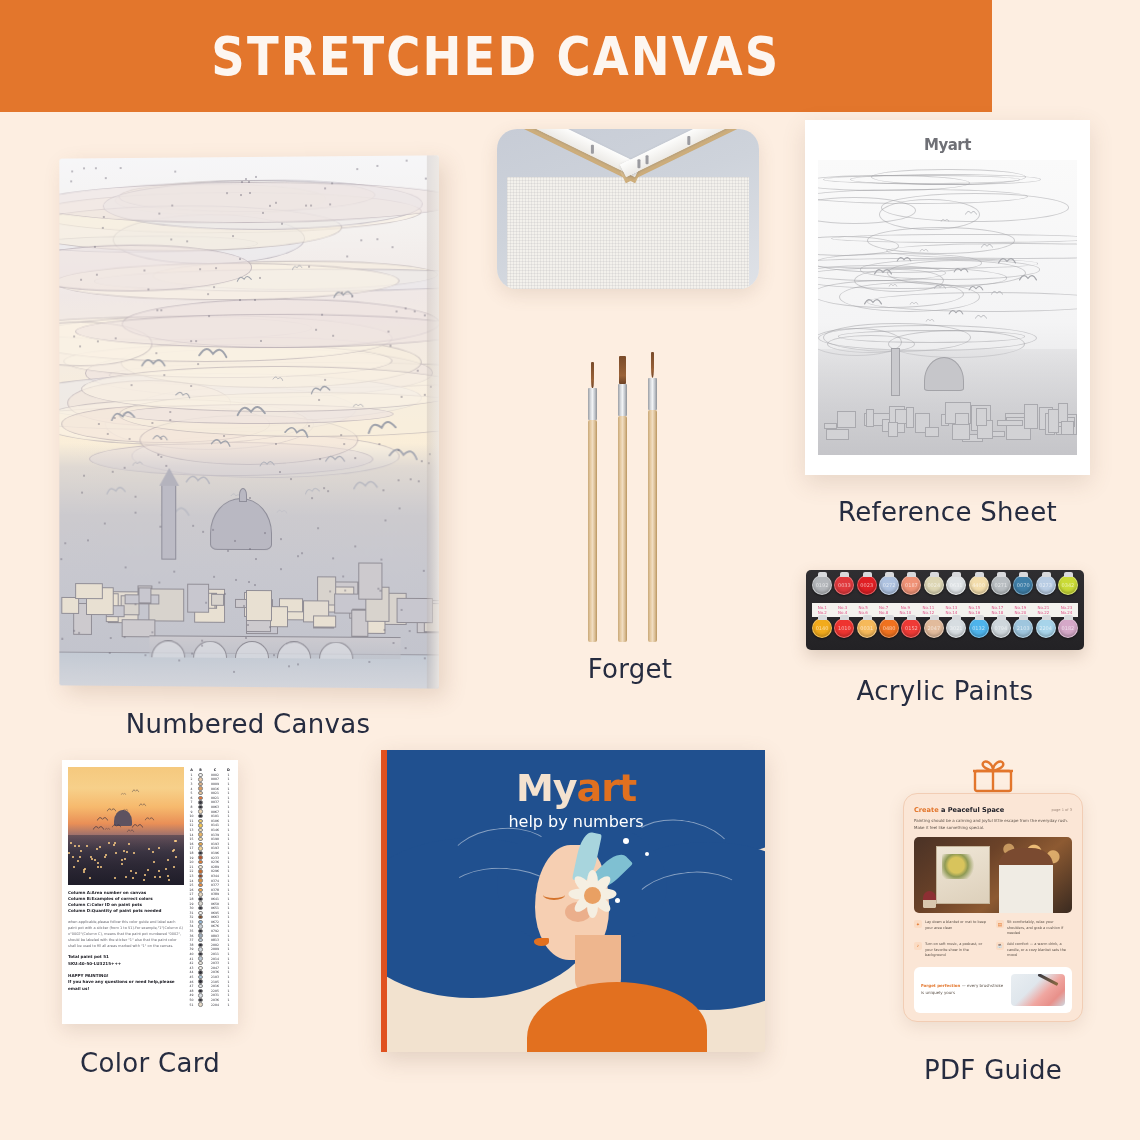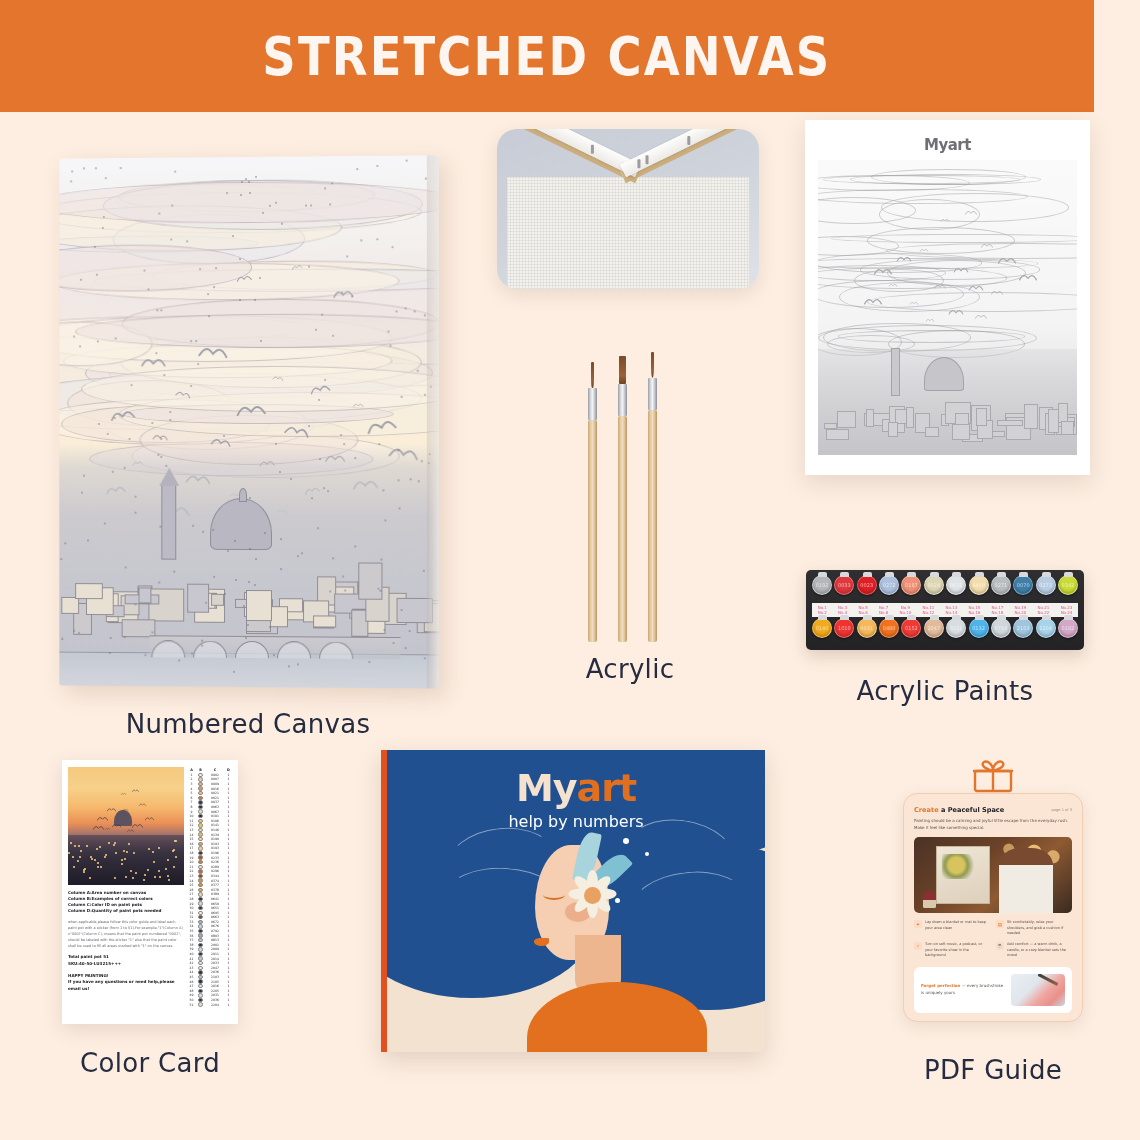--- a/index.html
+++ b/index.html
@@ -6,21 +6,21 @@
   html, body { width: 1140px; height: 1140px; }
   body {
     background: #fdeee1;
     font-family: "Liberation Sans", sans-serif;
     overflow: hidden;
     position: relative;
   }
 
   
   .header {
-    width: 1094px; height: 112px;
+    width: 992px; height: 112px;
     background: #e3762c;
     display: flex; align-items: center; justify-content: center;
   }
   .header-title {
     color: #fdf6f0;
     font-family: "DejaVu Sans", sans-serif;
     font-size: 54px;
     font-weight: 700;
     letter-spacing: 2.5px;
     transform: scaleX(0.86);
@@ -1032,41 +1032,42 @@
               <div class="ref-b" style="left: 29.8038%; width: 4.46009%; height: 15.5627px; bottom: 28.9891%;"></div>
               <div class="ref-b" style="left: 88.9878%; width: 4.0288%; height: 24.1854px; bottom: 21.0234%;"></div>
               <div class="ref-b" style="left: 3.11996%; width: 8.8608%; height: 10.5812px; bottom: 14.1656%;"></div>
               <div class="ref-b" style="left: 79.6304%; width: 5.13835%; height: 24.9245px; bottom: 24.4717%;"></div>
               <div class="ref-b" style="left: 26.906%; width: 4.14086%; height: 15.4056px; bottom: 16.9698%;"></div>
               <div class="ref-b" style="left: 2.29116%; width: 4.91101%; height: 6.11488px; bottom: 24.6131%;"></div>
             </div>
         </div>
       </div>
     </div>
+    <div class="caption" style="margin-top:22px">Reference Sheet</div>
   </div>
 
   <div class="cell brush-wrap">
     <div style="position:relative;width:100%;height:100%">
       <div class="brush" style="left:28px;height:270px;width:9px">
         <div class="handle" style="left:0;height:222px"></div>
         <div class="ferrule" style="left:0;bottom:222px"></div>
         <div class="bristle" style="left:3.2px;bottom:254px;width:2.6px;height:26px;border-radius:1px 1px 40% 40%;"></div>
       </div>
       <div class="brush" style="left:58px;height:286px;width:9px">
         <div class="handle" style="left:0;height:226px"></div>
         <div class="ferrule" style="left:0;bottom:226px"></div>
         <div class="bristle" style="left:1px;bottom:258px;width:7px;height:28px;border-radius:1px;"></div>
       </div>
       <div class="brush" style="left:88px;height:290px;width:9px">
         <div class="handle" style="left:0;height:232px"></div>
         <div class="ferrule" style="left:0;bottom:232px"></div>
         <div class="bristle" style="left:2.6px;bottom:264px;width:3.6px;height:26px;border-radius:1px 1px 45% 45%;"></div>
       </div>
     </div>
-    <div class="caption" style="margin-top:12px;margin-left:-30px;width:200px">Acrylic</div>
+    <div class="caption" style="margin-top:12px;margin-left:-30px;width:200px">Forget</div>
   </div>
 
   <div class="cell card-wrap">
     <div class="card-paper">
       <div class="card-left">
         <div class="card-img">
           <div class="ci-city"></div>
           <div class="ci-dome"></div>
           <div id="ci-birds">
               <div class="ci-bird" style="left: 44%; top: 16%; transform: scale(0.6);"><svg viewBox="0 0 24 10">

